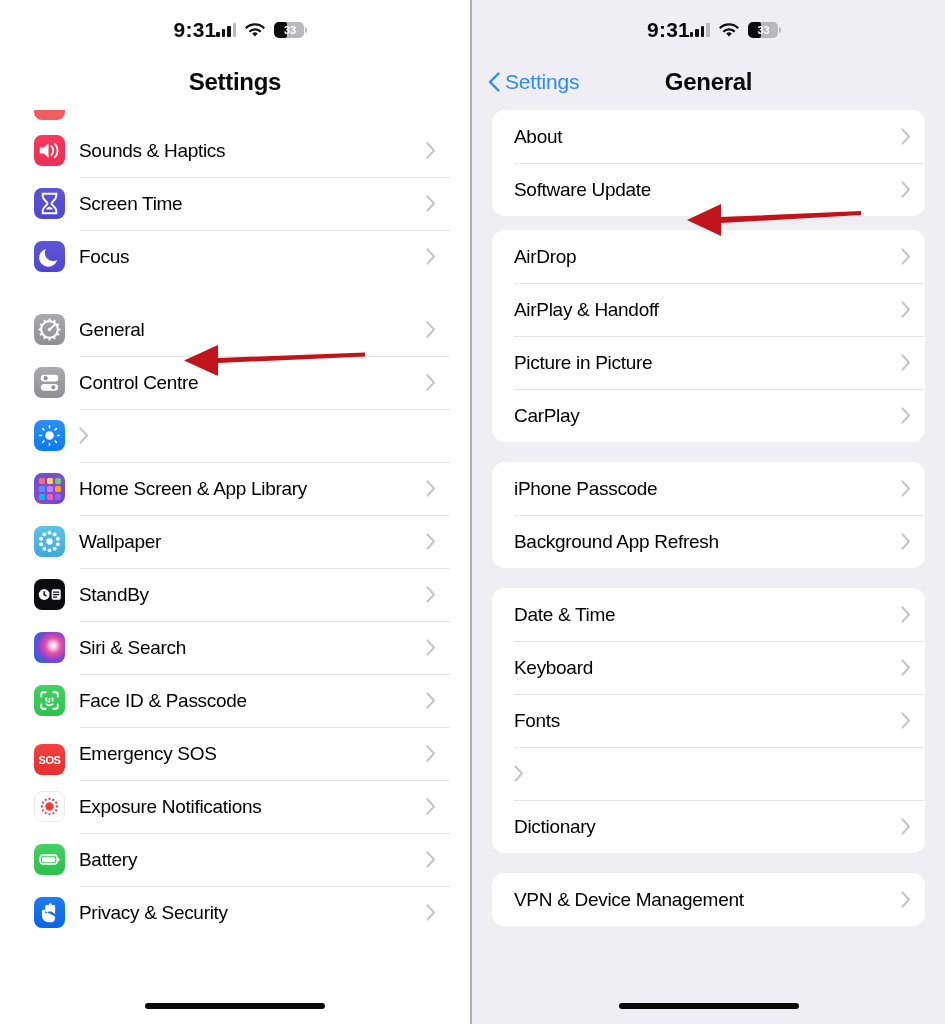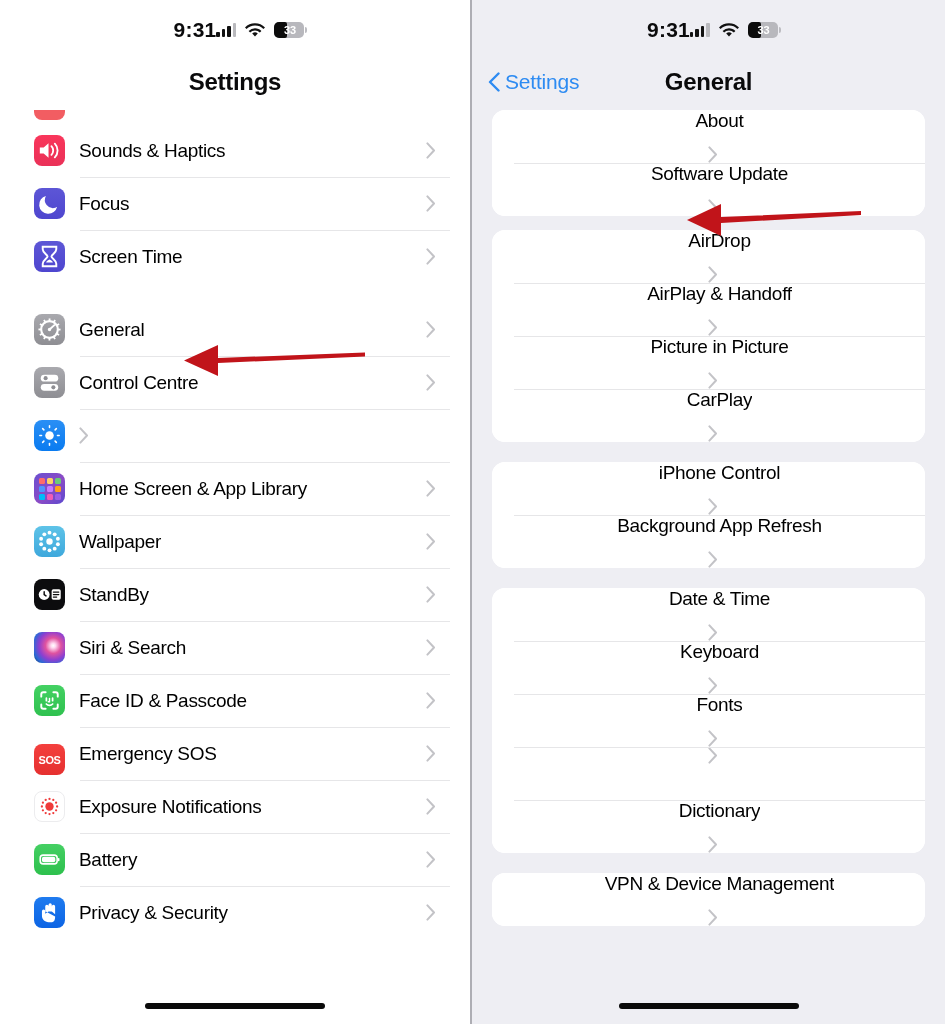--- a/index.html
+++ b/index.html
@@ -83,21 +83,21 @@
   }
   .group.partial-top { border-radius:0 0 13px 13px; }
 
   .row {
     display:flex; align-items:center; position:relative;
     height:53px; padding-left:14px; cursor:pointer; background:#fff;
   }
   .row + .row::before {
     content:""; position:absolute; left:60px; right:0; top:0; height:1px; background:#e6e6e8;
   }
-  .content-right .row { padding-left:22px; height:53px;flex-direction:column; }
+  .content-right .row { padding-left:22px; height:53px; }
   .content-right .row + .row::before { left:22px; }
 
   .row-icon {
     width:31px; height:31px; border-radius:8px; flex:0 0 31px;
     margin-right:14px; position:relative; overflow:hidden;
     display:flex; align-items:center; justify-content:center;
   }
   .row-label {
     flex:1 1 auto; font-size:19px; color:#000; letter-spacing:-0.3px;
     white-space:nowrap; overflow:hidden;
@@ -200,40 +200,40 @@
                   </svg>
                 </span>
                 <span class="row-label">Sounds &amp; Haptics</span>
                 <span class="row-chev">
                   <svg width="10" height="17" viewBox="0 0 10 17">
                     <path d="M1.4 1.4 8 8.5l-6.6 7.1" stroke="#c3c3c7" stroke-width="2" fill="none" stroke-linecap="round" stroke-linejoin="round"></path>
                   </svg>
                 </span>
               </div>
               <div class="row">
-                <span class="row-icon ico-focus">
-                  <svg class="ico-glyph" viewBox="0 0 32 32">
-                    <path d="M22 20.5A8.5 8.5 0 0 1 12.3 8.2 9.4 9.4 0 1 0 23.9 19.4a8.6 8.6 0 0 1-1.9 1.1Z" fill="#ffffff"></path>
-                  </svg>
-                </span>
-                <span class="row-label">Focus</span>
-                <span class="row-chev">
-                  <svg width="10" height="17" viewBox="0 0 10 17">
-                    <path d="M1.4 1.4 8 8.5l-6.6 7.1" stroke="#c3c3c7" stroke-width="2" fill="none" stroke-linecap="round" stroke-linejoin="round"></path>
-                  </svg>
-                </span>
-              </div>
-              <div class="row">
                 <span class="row-icon ico-screen">
                   <svg class="ico-glyph" viewBox="0 0 32 32">
                     <path d="M9 6h14v2.4c0 4-5 5.8-5 7.6s5 3.6 5 7.6V26H9v-2.4c0-4 5-5.8 5-7.6S9 12.4 9 8.4Z" fill="none" stroke="#ffffff" stroke-width="2"></path>
                     <path d="M12.5 22.2h7c-.5-2.2-3.5-3.2-3.5-3.2s-3 1-3.5 3.2Z" fill="#ffffff"></path>
                   </svg>
                 </span>
                 <span class="row-label">Screen Time</span>
+                <span class="row-chev">
+                  <svg width="10" height="17" viewBox="0 0 10 17">
+                    <path d="M1.4 1.4 8 8.5l-6.6 7.1" stroke="#c3c3c7" stroke-width="2" fill="none" stroke-linecap="round" stroke-linejoin="round"></path>
+                  </svg>
+                </span>
+              </div>
+              <div class="row">
+                <span class="row-icon ico-focus">
+                  <svg class="ico-glyph" viewBox="0 0 32 32">
+                    <path d="M22 20.5A8.5 8.5 0 0 1 12.3 8.2 9.4 9.4 0 1 0 23.9 19.4a8.6 8.6 0 0 1-1.9 1.1Z" fill="#ffffff"></path>
+                  </svg>
+                </span>
+                <span class="row-label">Focus</span>
                 <span class="row-chev">
                   <svg width="10" height="17" viewBox="0 0 10 17">
                     <path d="M1.4 1.4 8 8.5l-6.6 7.1" stroke="#c3c3c7" stroke-width="2" fill="none" stroke-linecap="round" stroke-linejoin="round"></path>
                   </svg>
                 </span>
               </div>
             </div>
             <div class="gap"></div>
             <div class="group">
               <div class="row">
@@ -552,21 +552,21 @@
                 <span class="row-chev">
                   <svg width="10" height="17" viewBox="0 0 10 17">
                     <path d="M1.4 1.4 8 8.5l-6.6 7.1" stroke="#c3c3c7" stroke-width="2" fill="none" stroke-linecap="round" stroke-linejoin="round"></path>
                   </svg>
                 </span>
               </div>
             </div>
             <div class="gap"></div>
             <div class="group">
               <div class="row">
-                <span class="row-label">iPhone Control</span>
+                <span class="row-label">iPhone Passcode</span>
                 <span class="row-chev">
                   <svg width="10" height="17" viewBox="0 0 10 17">
                     <path d="M1.4 1.4 8 8.5l-6.6 7.1" stroke="#c3c3c7" stroke-width="2" fill="none" stroke-linecap="round" stroke-linejoin="round"></path>
                   </svg>
                 </span>
               </div>
               <div class="row">
                 <span class="row-label">Background App Refresh</span>
                 <span class="row-chev">
                   <svg width="10" height="17" viewBox="0 0 10 17">

